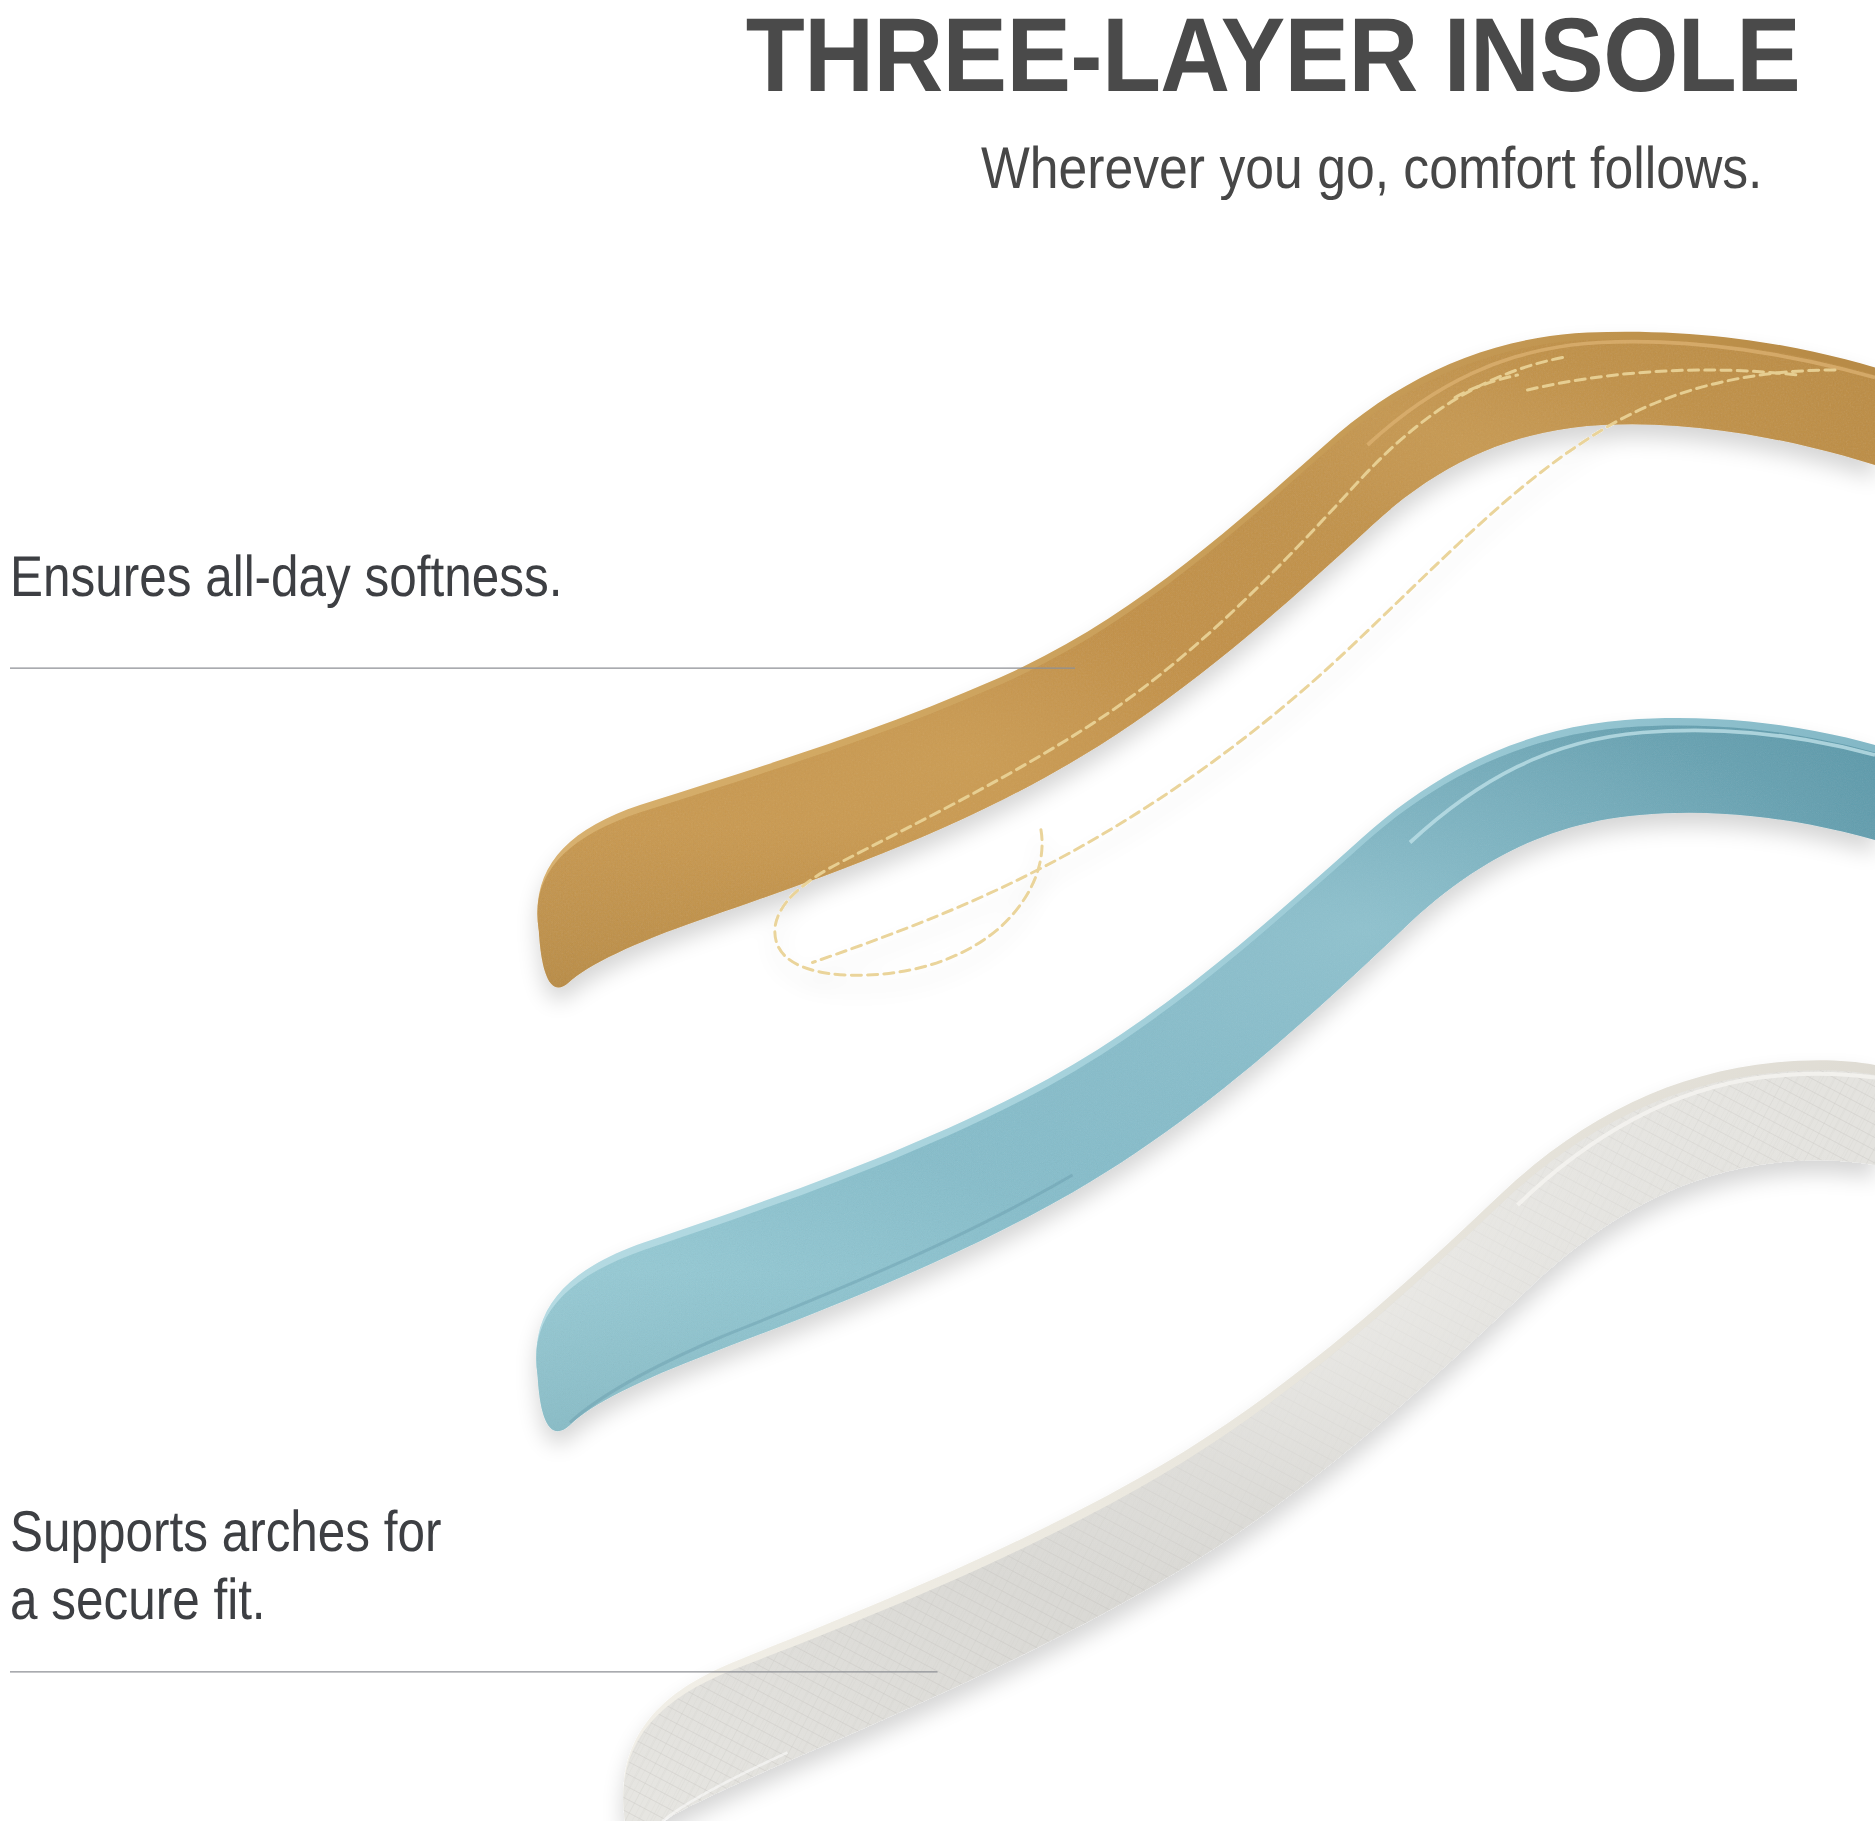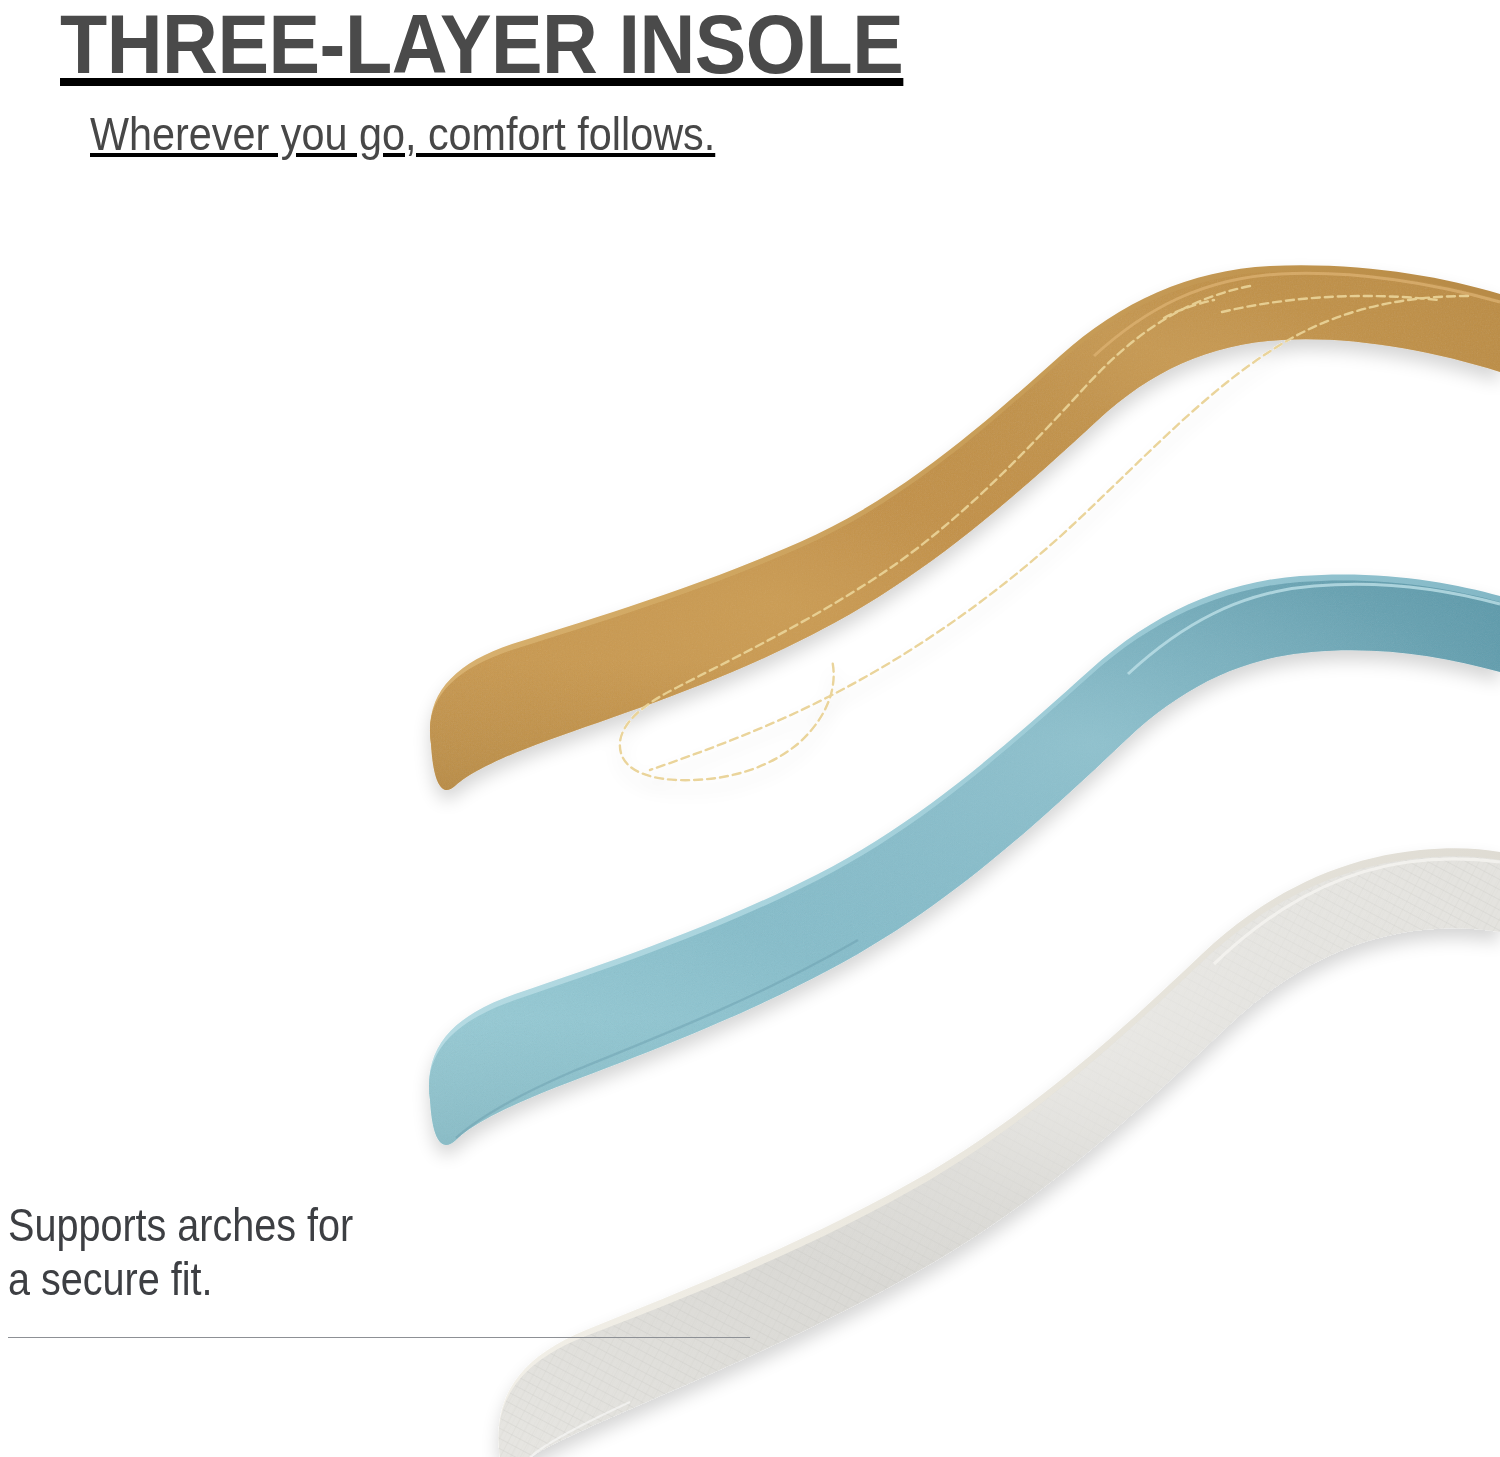--- a/index.html
+++ b/index.html
@@ -5,21 +5,21 @@
   * { margin:0; padding:0; box-sizing:border-box; }
   html, body { background:#ffffff; }
   body {
     width:1500px; height:1457px;
     font-family:"Liberation Sans", sans-serif;
     position:relative; overflow:hidden;
   }
   #stage { position:relative; width:1500px; height:1457px; background:#fff; }
 
   
-  .header { position:absolute; left:0; top:0; width:1500px; text-align:left;text-decoration:underline; }
+  .header { position:absolute; left:0; top:0; width:1500px; text-align:right; }
   .title {
     font-family:"Liberation Sans Narrow","Liberation Sans",sans-serif;
     font-weight:700; font-size:84px; line-height:1.0;
     letter-spacing:-0.5px; color:#4a4a4a;
     transform:scaleX(0.92); transform-origin:center top;
     padding-top:2px; white-space:nowrap;
   }
   .subtitle {
     font-family:"Liberation Sans Narrow","Liberation Sans",sans-serif;
     font-weight:300; font-size:47px; line-height:1.0;
@@ -357,20 +357,24 @@
         </g>
       </g>
     </svg>
   </div>
 
   <div class="header">
     <div class="title">THREE-LAYER INSOLE</div>
     <div class="subtitle">Wherever you go, comfort follows.</div>
   </div>
 
+  <div class="callout" id="callout-1">
+    <div class="callout-text">Ensures all-day softness.</div>
+    <div class="callout-rule"></div>
+  </div>
 
 
   <div class="callout" id="callout-3">
     <div class="callout-text">Supports arches for
 a secure fit.</div>
     <div class="callout-rule"></div>
   </div>
 
 </div>
 

